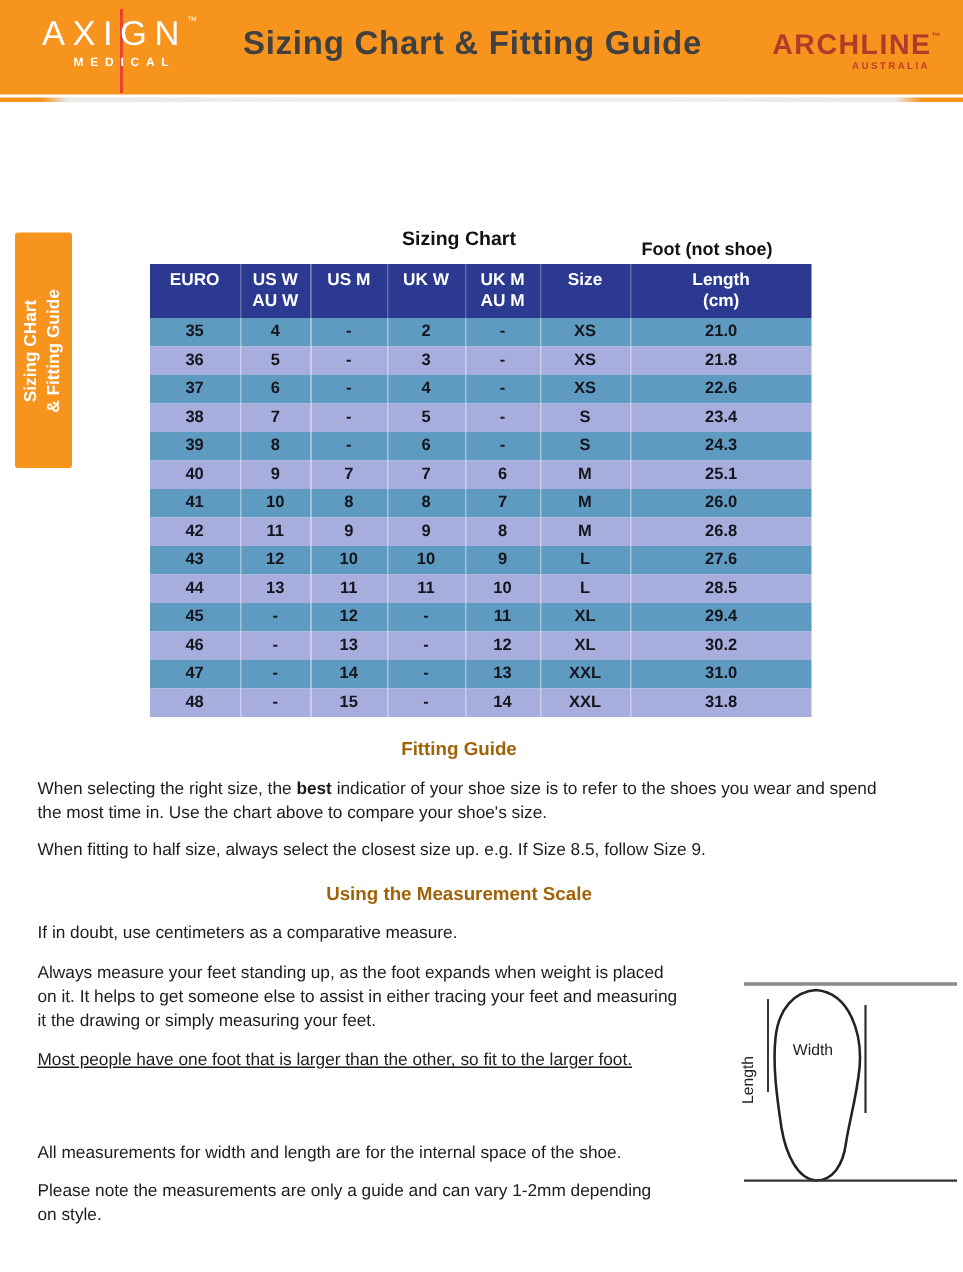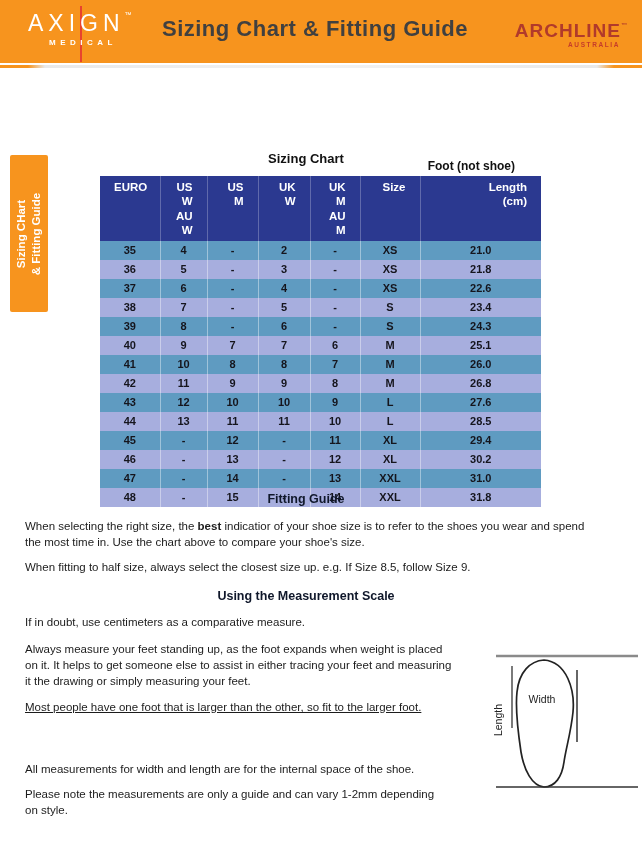--- a/index.html
+++ b/index.html
@@ -37,35 +37,34 @@
     text-align:center; color:#fff; font-weight:bold; font-size:11.5px; line-height:1.3;
   }
 
   
   .chart-title { position:absolute; left:0; top:151px; width:612px; text-align:center; font-size:13px; font-weight:bold; color:#111; }
   .chart-note  { position:absolute; left:405px; top:159px; width:110px; text-align:right; font-size:12px; font-weight:bold; color:#111; }
 
   table.sizing { position:absolute; left:100px; top:176px; width:441px; border-collapse:collapse; table-layout:fixed; }
   table.sizing th {
     background:#2B3990; color:#fff; font-size:11.5px; font-weight:bold;
-    vertical-align:top; padding:4px 14px 3px; height:34px; line-height:1.25;
+    vertical-align:top; padding:4px 1px 3px; height:34px; line-height:1.25;
     border-right:1px solid rgba(255,255,255,.25);
-    text-align:right;
   }
   table.sizing th:last-child { border-right:none; }
   table.sizing td {
     text-align:center; font-size:11px; font-weight:bold; color:#15151d;
     height:19px; padding:0; border-right:1px solid rgba(255,255,255,.4);
   }
   table.sizing td:last-child { border-right:none; }
   table.sizing tbody tr:nth-child(odd)  { background:#5F9BC1; }
   table.sizing tbody tr:nth-child(even) { background:#A7AEDE; }
 
   
-  .h-center { position:absolute; left:0; width:612px; text-align:center; font-size:12.5px; font-weight:bold; color:#0f172a; }
+  .h-center { position:absolute; left:0; width:612px; text-align:center; font-size:12.5px; font-weight:bold; color:#a16207; }
   .para { position:absolute; left:25px; font-size:11.5px; color:#1c1c1c; line-height:1.38; white-space:pre-line; }
   #fit-h { top:492px; }
   #p1 { top:519px; width:600px; }
   #p2 { top:560px; width:600px; }
   #meas-h { top:589px; }
   #p3 { top:615px; width:560px; }
   #p4 { top:642px; width:480px; }
   #p5 { top:700px; width:560px;text-decoration:underline; }
   #p6 { top:762px; width:470px; }
   #p7 { top:787px; width:420px; }

